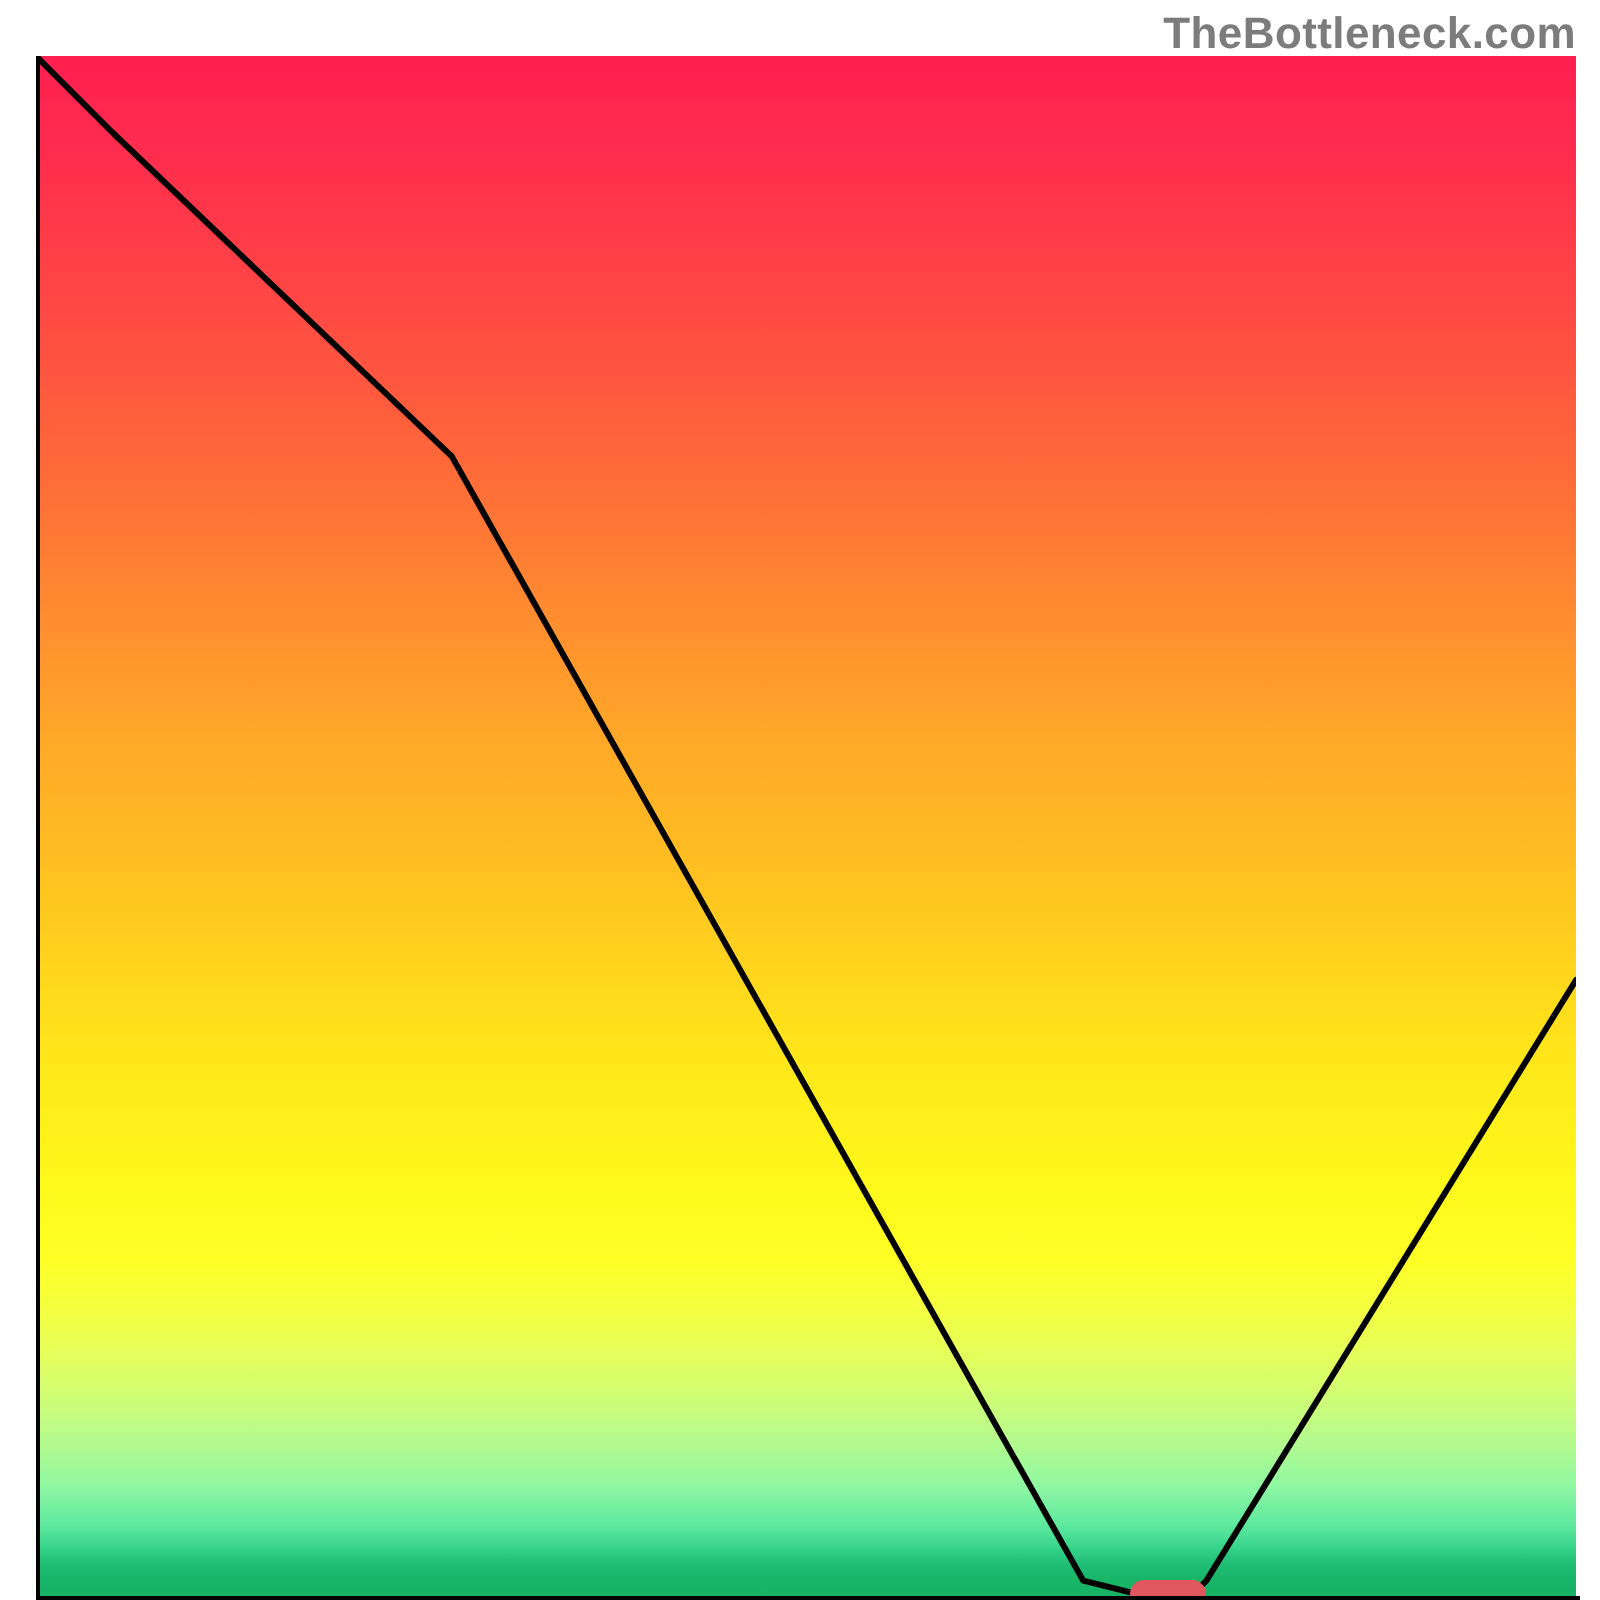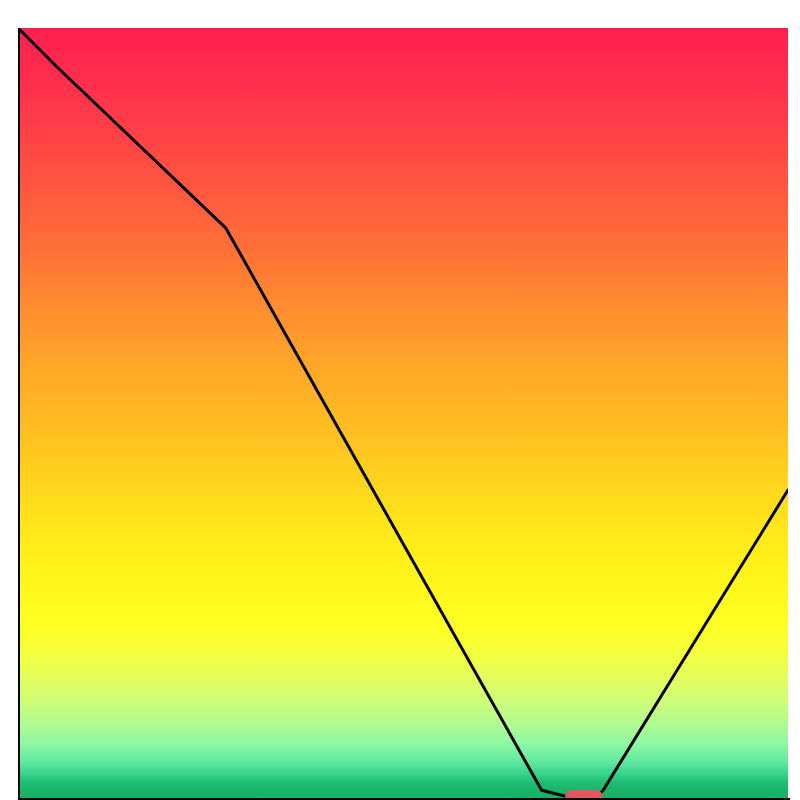--- a/index.html
+++ b/index.html
@@ -88,20 +88,21 @@
   svg.curve {
     position: absolute;
     left: 0; top: 0;
   }
 </style>
 </head>
 <body>
 
 <div class="wrap">
 
+  <div class="watermark">TheBottleneck.com</div>
 
   <div class="plot">
     <div class="gradient"></div>
 
     <svg class="curve" width="770" height="770" viewBox="0 0 770 770" preserveAspectRatio="none">
       <path fill="none" stroke="#000000" stroke-width="3" stroke-linecap="round" stroke-linejoin="round" d="M0.0 0.0 L38.5 38.5 L207.9 200.2 L523.6 762.3 L554.4 770.0 L577.5 770.0 L585.2 762.3 L770.0 462.0"></path>
     </svg>
 
     <div class="trough-marker" style="width: 38.5px; left: 546.7px; top: 762px;"></div>
   </div>

